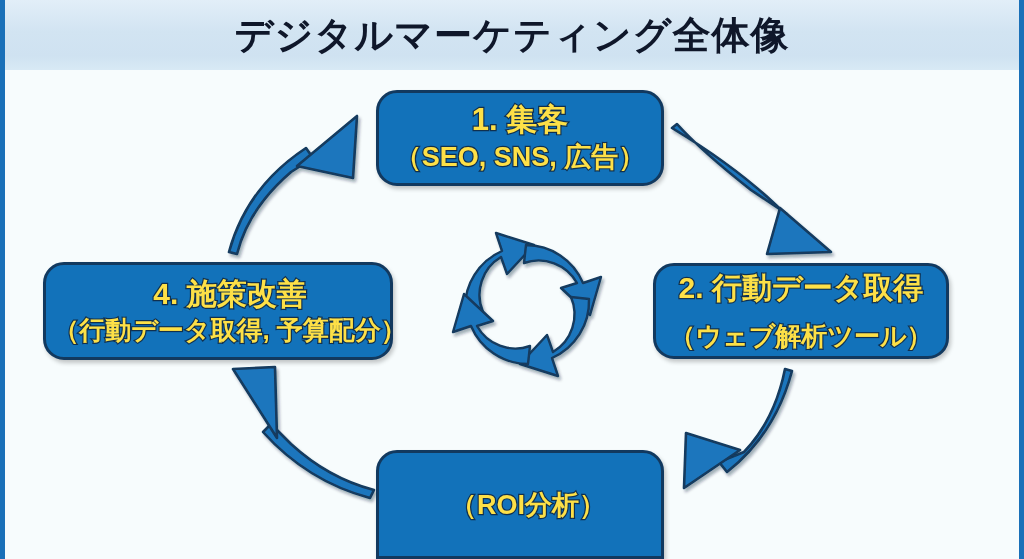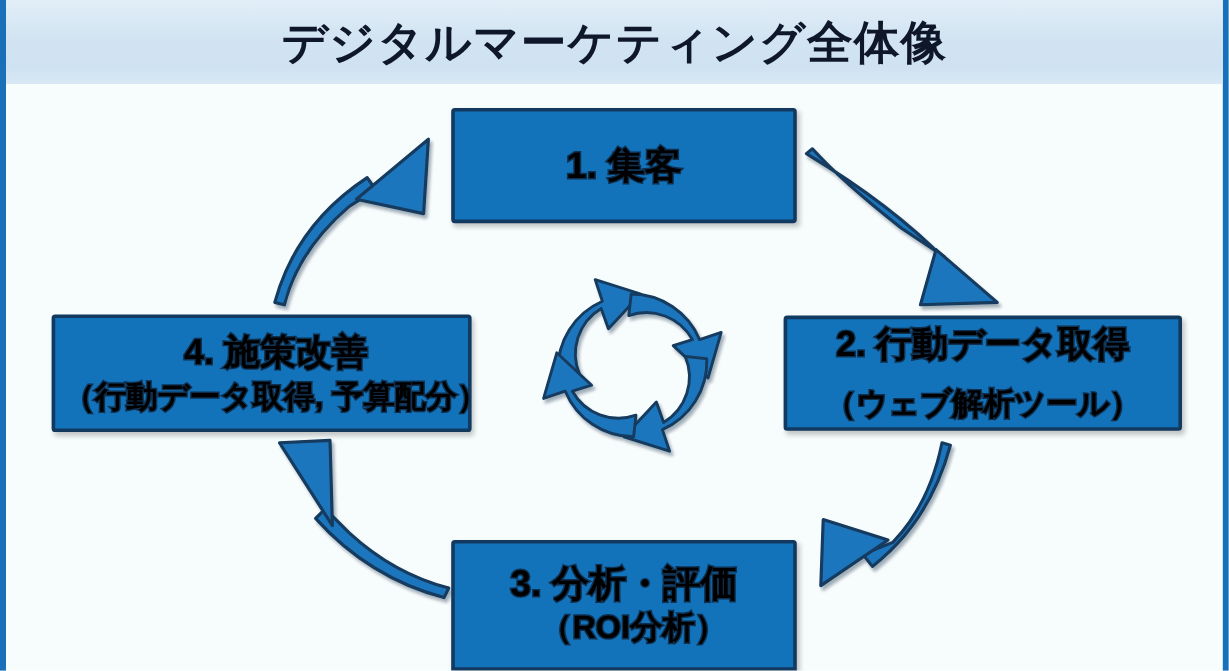--- a/index.html
+++ b/index.html
@@ -58,26 +58,26 @@
     height: 559px;
     pointer-events: none;
   }
 
   
   .node {
     position: absolute;
     box-sizing: border-box;
     background: #1272ba;
     border: 3px solid #12395f;
-    border-radius: 3px;
+    border-radius: 21px;
     display: flex;
     flex-direction: column;
     align-items: center;
     justify-content: center;
-    color: #000000;
+    color: #fde047;
     text-align: center;
     line-height: 1.18;
     box-shadow: 2px 3px 4px rgba(0,0,0,0.22);
   }
   .node .line1 {
     font-size: 31px;
     font-weight: bold;
     white-space: nowrap;
     -webkit-text-stroke: 2.4px #10304f;
     paint-order: stroke fill;
@@ -85,21 +85,21 @@
   .node .line2 {
     font-size: 27px;
     font-weight: bold;
     white-space: nowrap;
     margin-top: 3px;
     -webkit-text-stroke: 2.4px #10304f;
     paint-order: stroke fill;
   }
 
   #node-1 { left: 371px; top: 90px;  width: 288px; height: 96px; }
-  #node-2 { left: 648px; top: 263px; width: 332px; height: 96px; gap: 12px; }
+  #node-2 { left: 648px; top: 263px; width: 296px; height: 96px; gap: 12px; }
   #node-3 { left: 371px; top: 450px; width: 288px; height: 109px; border-bottom-left-radius: 0; border-bottom-right-radius: 0; }
   #node-4 { left: 38px;  top: 262px; width: 350px; height: 98px; padding-left: 24px; }
 
   #node-3 .line1 { font-size: 31px; }
   #node-3 .line2 { font-size: 27px; margin-left: 16px; }
   #node-4 .line1 { font-size: 30px; }
   #node-4 .line2 { font-size: 26px; }
   #node-2 .line1 { font-size: 30px; }
   #node-2 .line2 { font-size: 26px; }
 </style>
@@ -182,29 +182,29 @@
       <path d="M 523 364
                A 62 62 0 0 1 466 326
                L 448 332 L 459 294 L 488 321 L 472 326
                A 44 44 0 0 0 525 346
                Z" fill="#1f76bd" stroke="#123a5e" stroke-width="2.4" stroke-linejoin="round"></path>
     </g>
   </svg>
 
   <div class="node" id="node-1">
     <div class="line1">1. 集客</div>
+    <div class="line2">（SEO, SNS, 広告）</div>
   </div>
 
   <div class="node" id="node-2">
     <div class="line1">2. 行動データ取得</div>
     <div class="line2">（ウェブ解析ツール）</div>
   </div>
 
   <div class="node" id="node-3">
-    <div class="line1">3. 分析・評価</div>
     <div class="line2">（ROI分析）</div>
   </div>
 
   <div class="node" id="node-4">
     <div class="line1">4. 施策改善</div>
     <div class="line2">（行動データ取得, 予算配分）</div>
   </div>
 
 </div>
 

